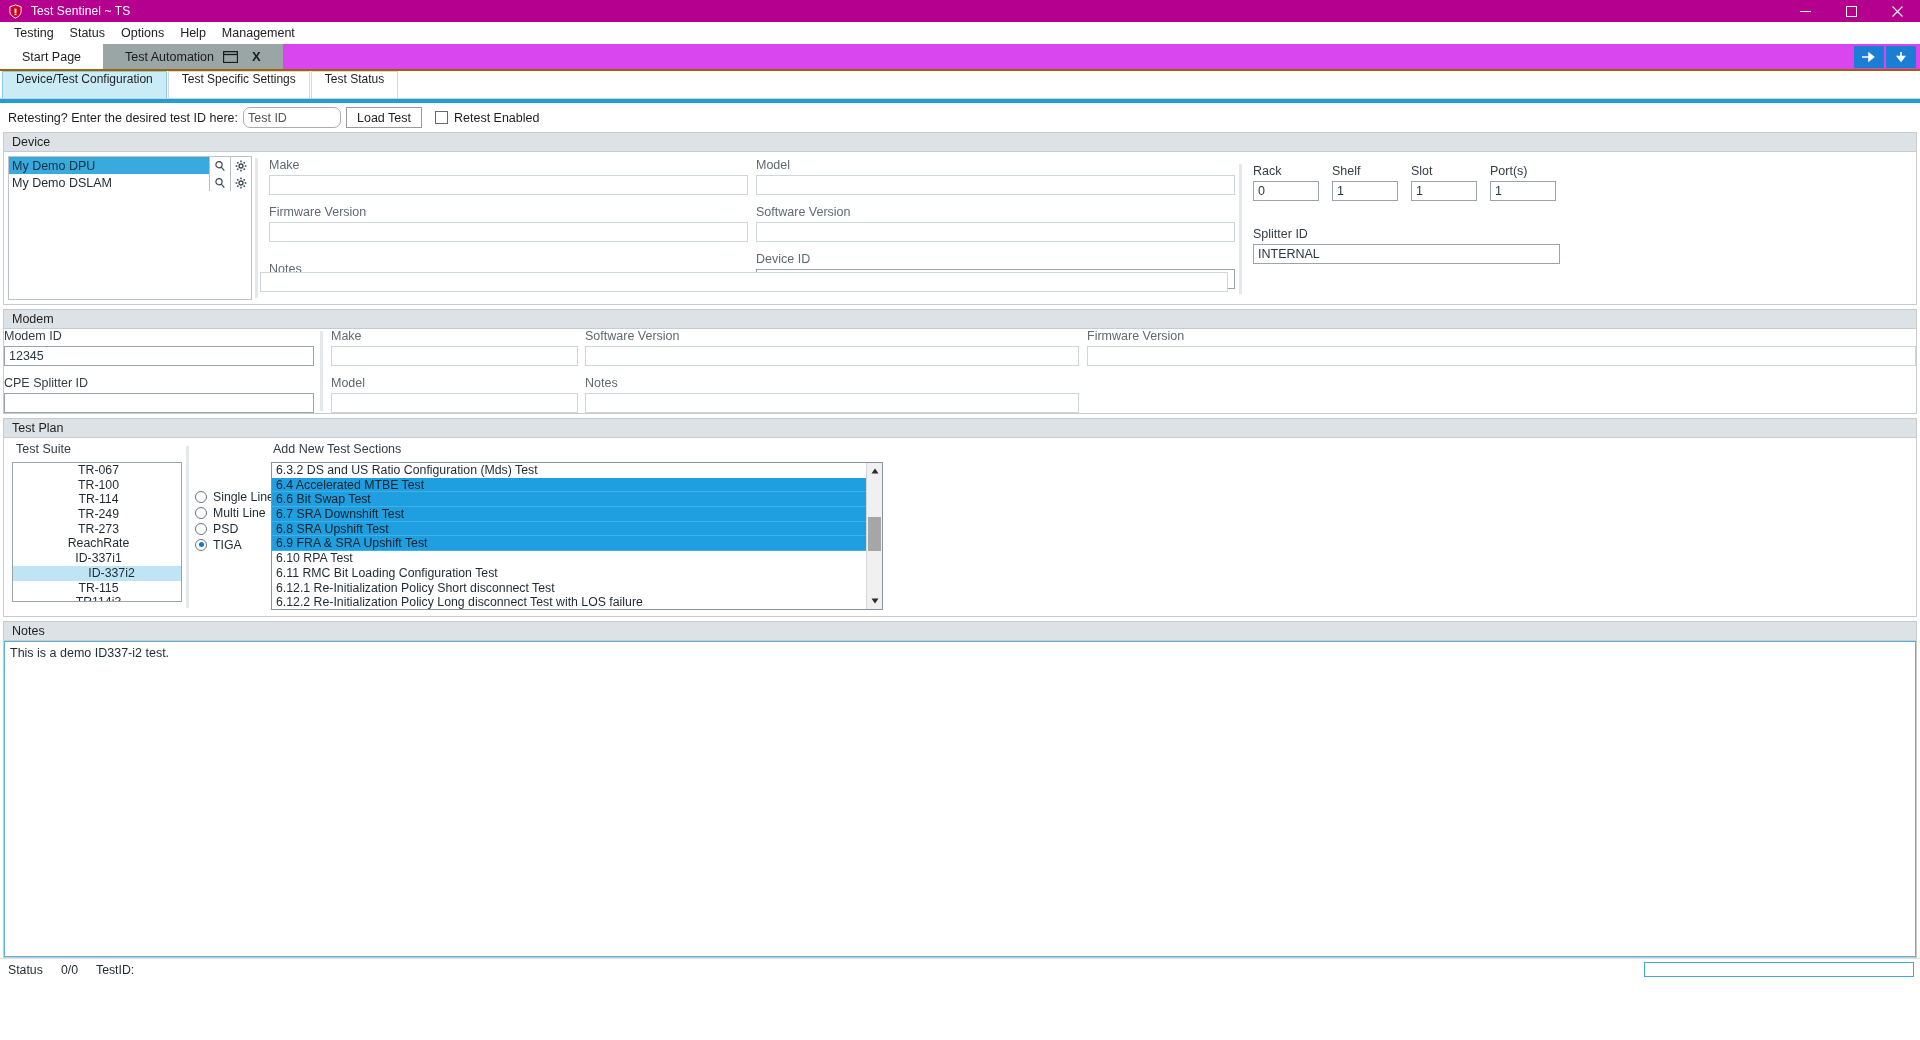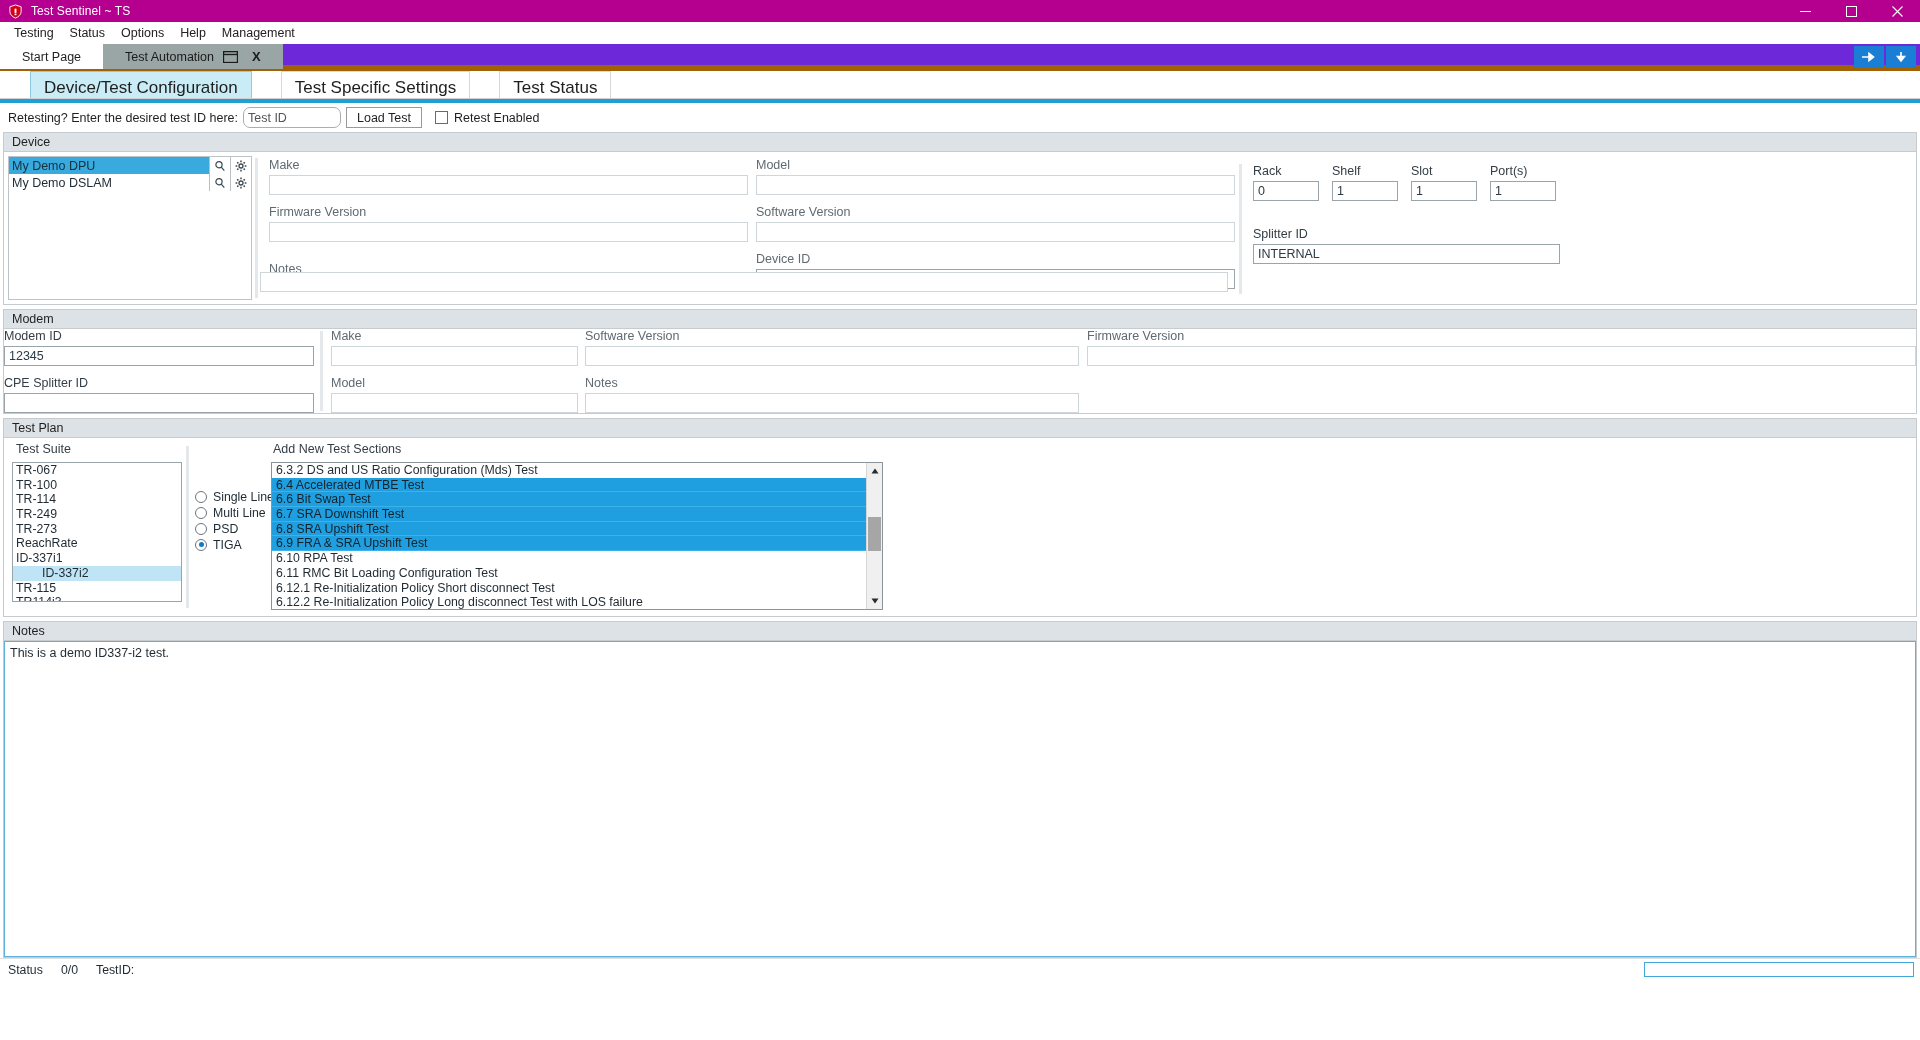--- a/index.html
+++ b/index.html
@@ -64,26 +64,26 @@
   }
   .menubar .menu-item {
     padding: 2px 8px;
     white-space: nowrap;
     cursor: default;
   }
 
   
   .tabstrip {
     height: 27px;
-    background: #6d28d9;
-    display: flex;
-    align-items: flex-start;
+    background: #d946ef;
+    display: flex;
+    align-items: flex-end;
     flex: 0 0 auto;
     position: relative;
-    border-bottom: 6px solid #a16207;
+    border-bottom: 2px solid #a16207;
   }
   .doc-tab {
     height: 25px;
     display: flex;
     align-items: center;
     padding: 0 22px;
     font-size: 12.5px;
     color: #1f1f1f;
     white-space: nowrap;
     cursor: default;
@@ -116,31 +116,30 @@
     height: 28px;
     background: #ffffff;
     display: flex;
     align-items: flex-end;
     flex: 0 0 auto;
     border-bottom: 1px solid #d0d0d0;
     padding-left: 2px;
   }
   .inner-tab {
     height: 27px;
-    display: flex; align-items: flex-end;
+    display: flex; align-items: flex-start;
     padding: 0 13px;
-    font-size: 17px;
+    font-size: 12px;
     color: #1f1f1f;
     border: 1px solid #d8d8d8;
     border-bottom: none;
     background: #ffffff;
     margin-right: 1px;
     white-space: nowrap;
     cursor: default;
-    margin-left: 28px;
   }
   .inner-tab.selected {
     background: #c9ecf7;
     border-color: #8ecbe0;
   }
   .bluebar {
     height: 4px;
     background: #1f9fd4;
     flex: 0 0 auto;
   }
@@ -282,20 +281,21 @@
   .m-col4 { flex: 1 1 auto; margin-left: 8px; }
 
   
   .plan-body { display: flex; padding: 4px 0 6px 0; height: 178px; }
   .suite-col { width: 178px; padding-left: 8px; }
   .suite-list {
     border: 1px solid #9aa4ab;
     background: #fff;
     height: 140px;
     overflow: hidden;
+    text-align: center;
   }
   .suite-item {
     height: 14.7px;
     font-size: 12.3px;
     color: #1f2a33;
     padding-left: 3px;
     line-height: 14.7px;
     white-space: nowrap;
   }
   .suite-item.sel { background: #bfe4f5; padding-left: 29px; }

